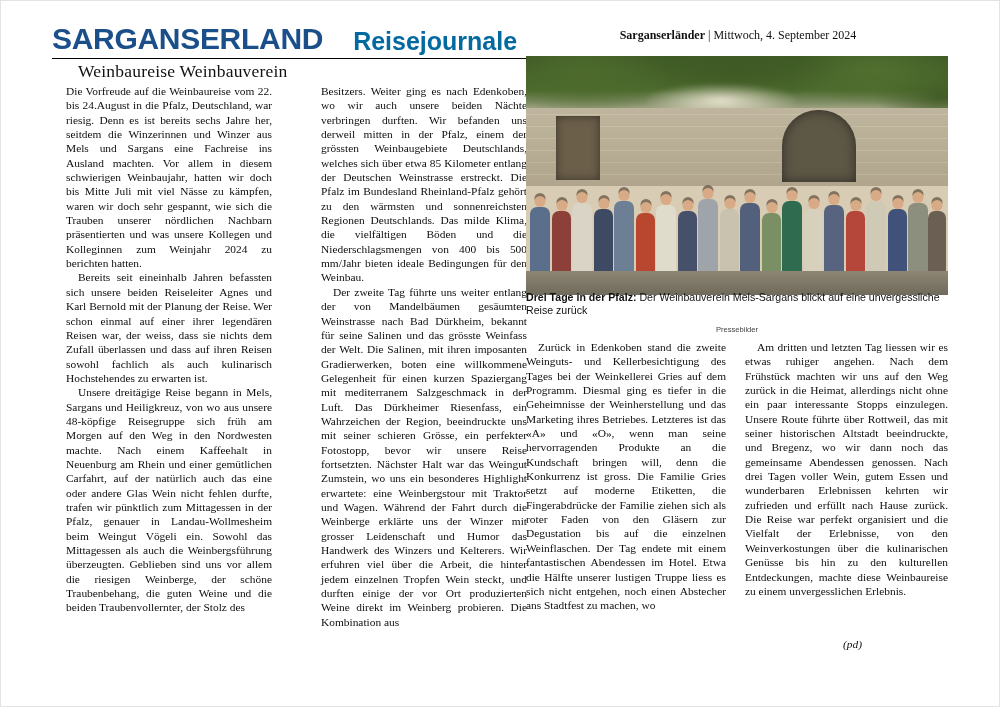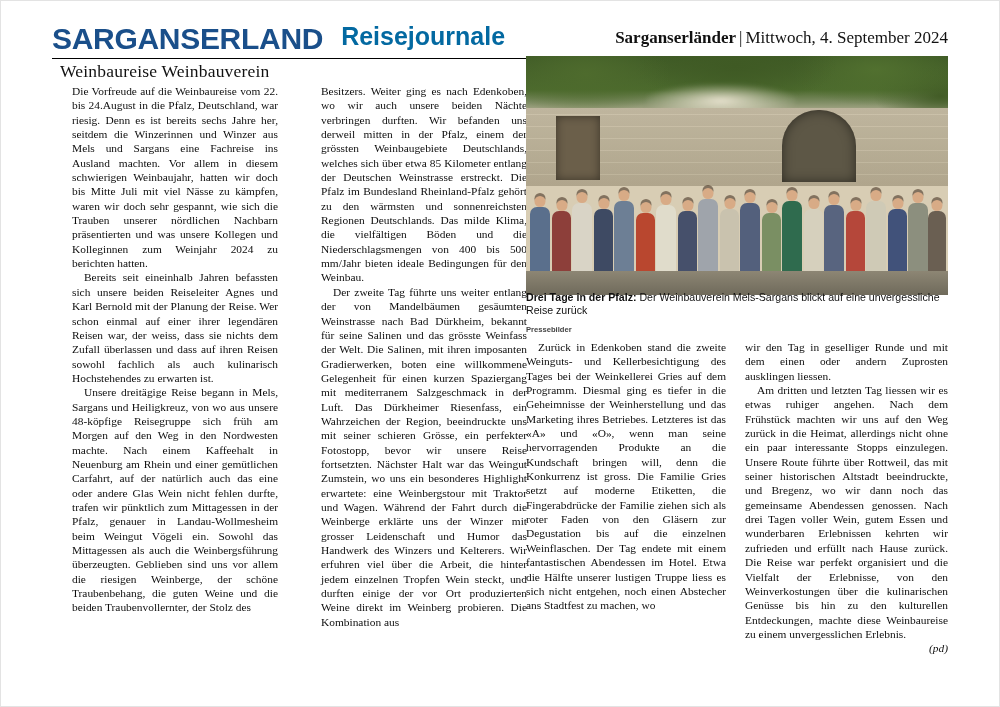--- a/index.html
+++ b/index.html
@@ -22,45 +22,45 @@
   }
 
   
   .masthead {
     position: absolute;
     left: 52px;
     top: 22px;
     width: 448px;
     height: 34px;
     display: flex;
-    align-items: flex-start;
-    gap: 18px;
+    align-items: flex-end;
+    gap: 30px;
   }
   .masthead-title {
     font-family: "Liberation Sans", sans-serif;
     font-weight: bold;
     font-size: 30px;
     letter-spacing: -0.3px;
     color: #1a4f8a;
   }
   .masthead-sub {
     font-family: "Liberation Sans", sans-serif;
     font-weight: bold;
     font-size: 25px;
     color: #0369a1;
   }
 
   .dateline {
     position: absolute;
     left: 528px;
     top: 28px;
     width: 420px;
-    text-align: right;
+    text-align: center;
     font-family: "Liberation Serif", serif;
-    font-size: 17px;
+    font-size: 12px;
     color: #111111;
   }
   .dateline b {
     font-weight: bold;
   }
   .dateline .sep {
     padding: 0 3px;
   }
 
   .rule-top {
@@ -68,21 +68,21 @@
     left: 52px;
     top: 58px;
     width: 896px;
     height: 1px;
     background: #000000;
   }
 
   
   .kicker {
     position: absolute;
-    left: 60px;
+    left: 78px;
     top: 61px;
     font-family: "Liberation Serif", serif;
     font-size: 17.5px;
     color: #111111;
     letter-spacing: 0.2px;
   }
 
   
   .col {
     position: absolute;
@@ -93,21 +93,21 @@
     text-justify: inter-word;
     hyphens: manual;
     color: #0d0d0d;
   }
   .col p {
     margin: 0;
   }
   .col p.indent {
     text-indent: 12px;
   }
-  .col1 { left: 72px;  width: 206px; height: 600px; }
+  .col1 { left: 66px;  width: 206px; height: 600px; }
   .col2 { left: 321px; width: 206px; height: 600px; }
 
   .col3 {
     position: absolute;
     left: 526px;
     top: 340px;
     width: 200px;
     font-size: 11.4px;
     line-height: 14.35px;
     text-align: justify;
@@ -120,22 +120,23 @@
     width: 203px;
     font-size: 11.4px;
     line-height: 14.35px;
     text-align: justify;
     color: #0d0d0d;
   }
   .col3 p, .col4 p { margin: 0; }
   .col3 p.indent, .col4 p.indent { text-indent: 12px; }
   .signature {
     display: block;
-    text-align: right;
+    text-align: center;
     font-style: italic;
+    margin-top: 39px;
   }
 
   
   .photo-wrap {
     position: absolute;
     left: 526px;
     top: 56px;
     width: 422px;
     height: 239px;
     overflow: hidden;
@@ -218,25 +219,24 @@
     font-size: 10.6px;
     line-height: 13px;
     color: #111111;
   }
   .caption b { font-weight: bold; }
   .credit {
     position: absolute;
     left: 526px;
     top: 325px;
     width: 422px;
-    text-align: left;
+    text-align: center;
     font-family: "Liberation Sans", sans-serif;
     font-size: 7.6px;
     color: #444444;
-    font-weight: bold;
   }
 
   
   .page-edge {
     position: absolute;
     inset: 0;
     border: 1px solid #e3e3e3;
     pointer-events: none;
   }
 </style>
@@ -303,18 +303,17 @@
   <div class="caption">
     <b>Drei Tage in der Pfalz:</b><span> Der Weinbauverein Mels-Sargans blickt auf eine unvergessliche Reise zurück</span>
   </div>
   <div class="credit">Pressebilder</div>
 
   <div class="col3">
     <p class="indent">Zurück in Edenkoben stand die zweite Weinguts- und Kellerbesichtigung des Tages bei der Weinkellerei Gries auf dem Programm. Diesmal ging es tiefer in die Geheimnisse der Weinherstellung und das Marketing ihres Betriebes. Letzteres ist das «A» und «O», wenn man seine hervorragenden Produkte an die Kundschaft bringen will, denn die Konkurrenz ist gross. Die Familie Gries setzt auf moderne Etiketten, die Fingerabdrücke der Familie ziehen sich als roter Faden von den Gläsern zur Degustation bis auf die einzelnen Weinflaschen. Der Tag endete mit einem fantastischen Abendessen im Hotel. Etwa die Hälfte unserer lustigen Truppe liess es sich nicht entgehen, noch einen Abstecher ans Stadtfest zu machen, wo</p>
   </div>
 
   <div class="col4">
-    <p>wir den Tag in geselliger Runde und mit dem einen oder andern Zuprosten ausklingen liessen.</p>
     <p class="indent"><span>Am dritten und letzten Tag liessen wir es etwas ruhiger angehen. Nach dem Frühstück machten wir uns auf den Weg zurück in die Heimat, allerdings nicht ohne ein paar interessante Stopps einzulegen. Unsere Route führte über Rottweil, das mit seiner historischen Altstadt beeindruckte, und Bregenz, wo wir dann noch das gemeinsame Abendessen genossen. Nach drei Tagen voller Wein, gutem Essen und wunderbaren Erlebnissen kehrten wir zufrieden und erfüllt nach Hause zurück. Die Reise war perfekt organisiert und die Vielfalt der Erlebnisse, von den Weinverkostungen über die kulinarischen Genüsse bis hin zu den kulturellen Entdeckungen, machte diese Weinbaureise zu einem unvergesslichen Erlebnis.</span> <span class="signature">(pd)</span></p>
   </div>
 
   <div class="page-edge"></div>
 </div>
 
 </body></html>

